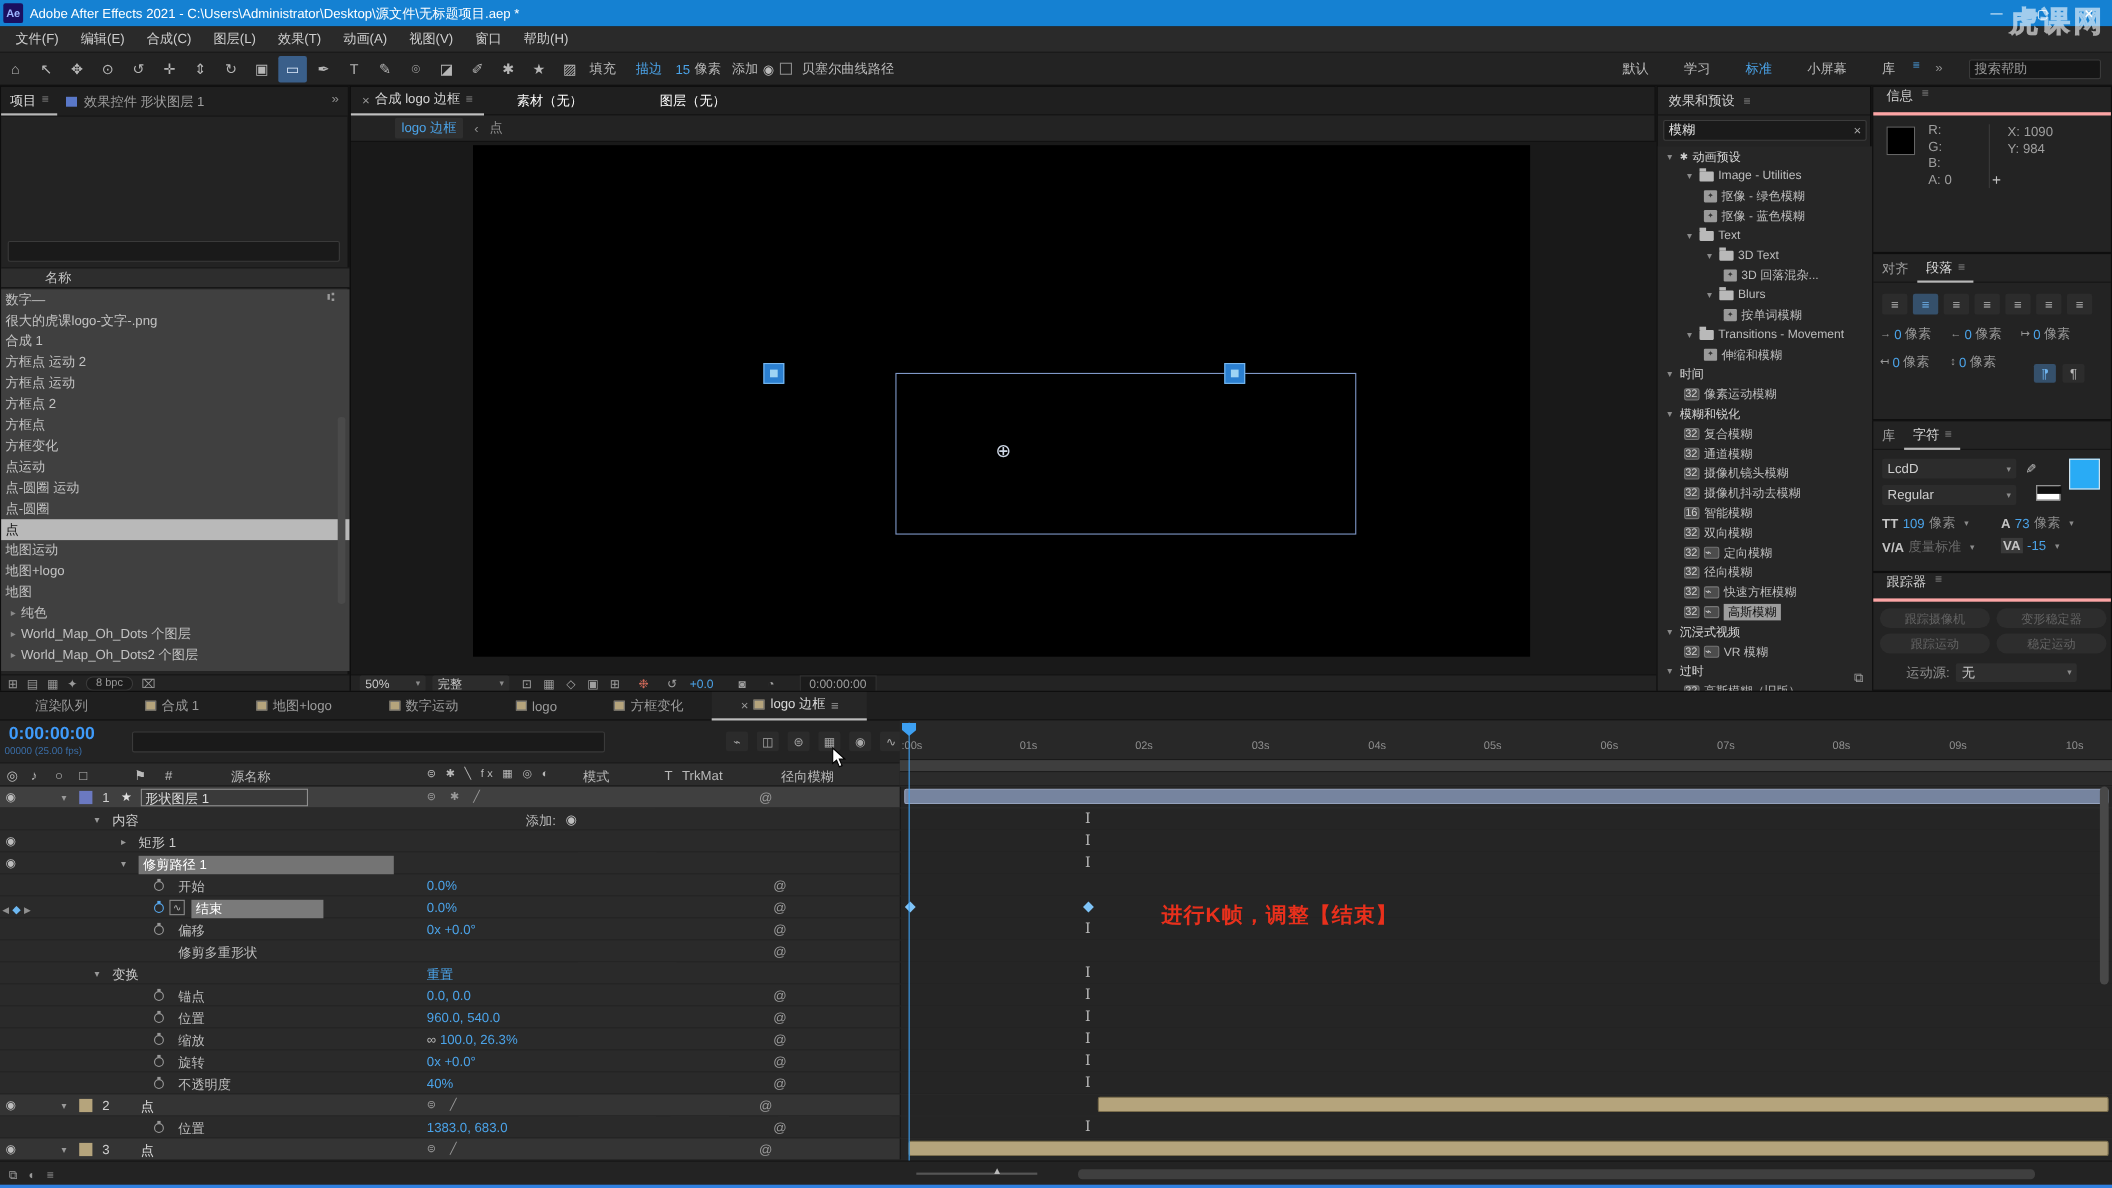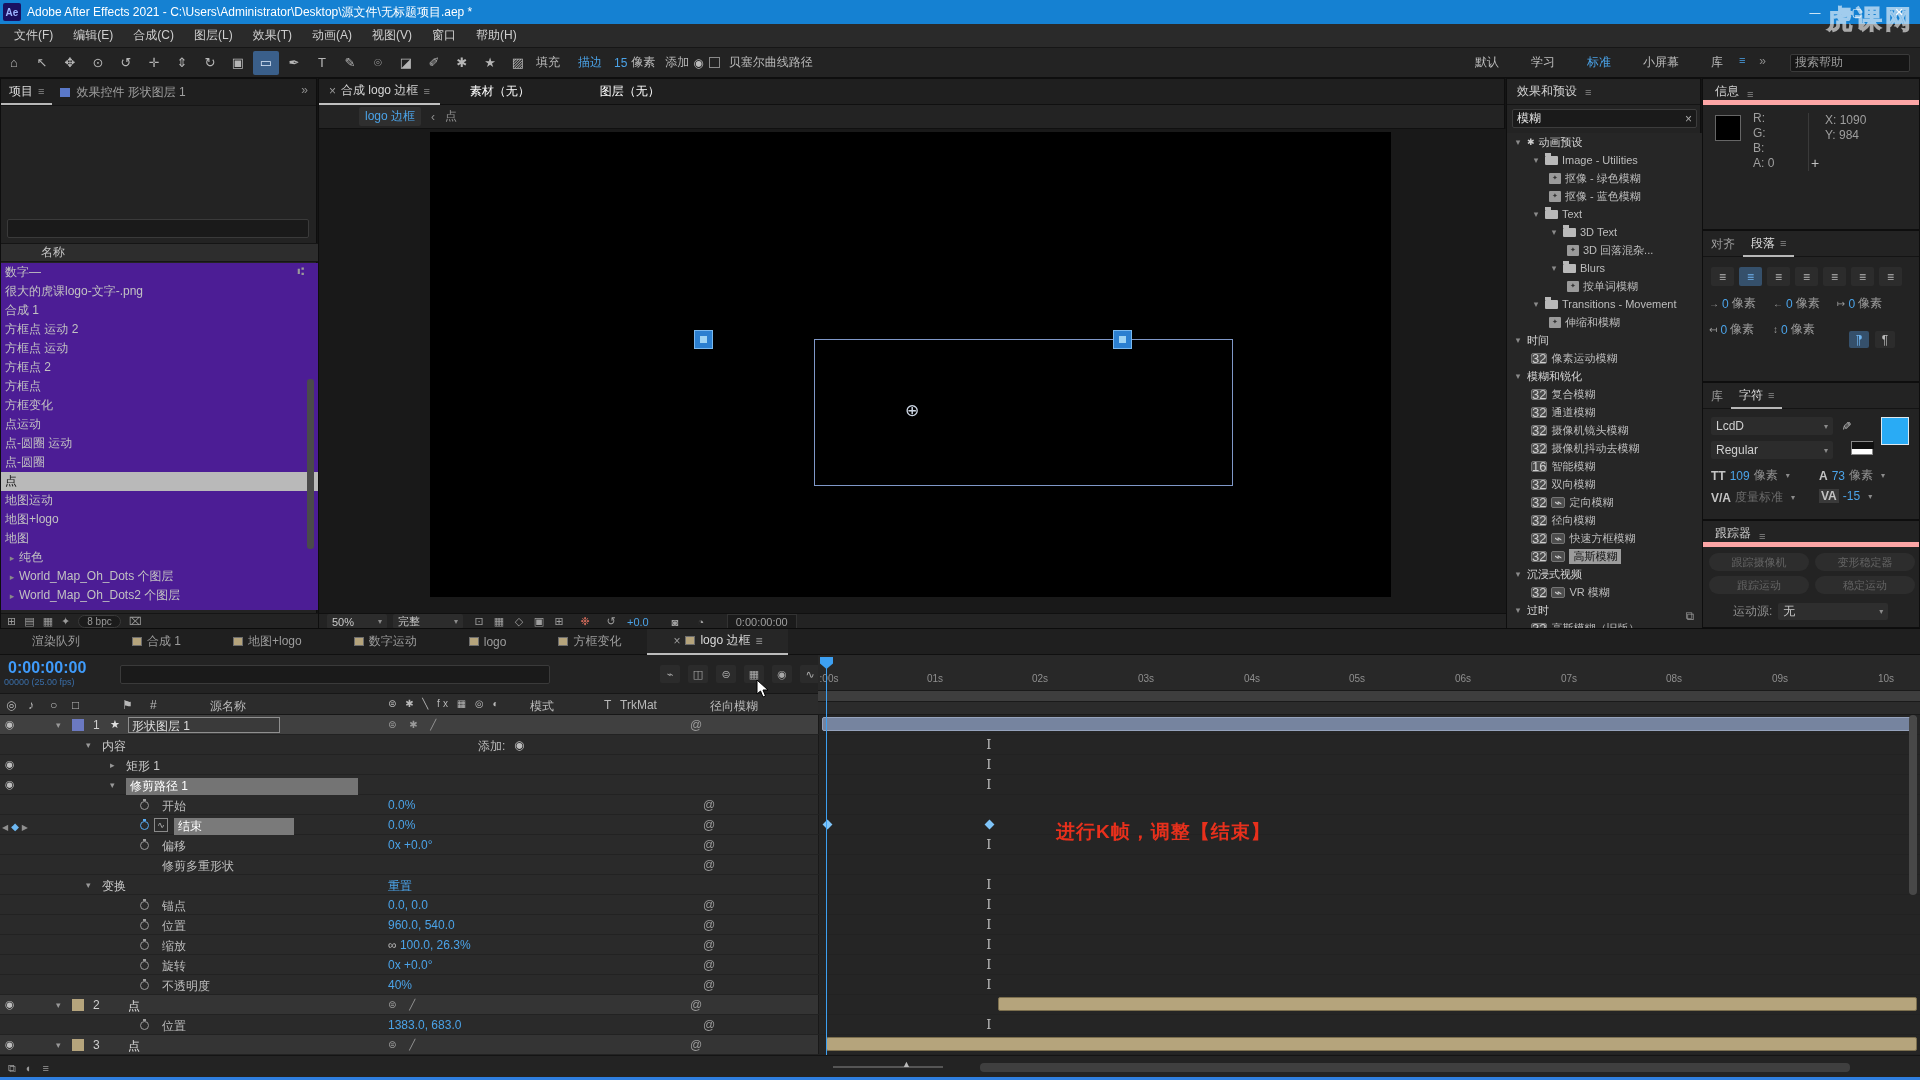--- a/index.html
+++ b/index.html
@@ -35,21 +35,21 @@
 
 .project{left:0;top:78px;width:317px;height:550px}
 .pr-tabs{display:flex;border-bottom:1px solid #161616;background:#1f1f1f}
 .pr-preview{position:relative;height:70px;padding:8px}
 .pr-thumb{position:absolute;left:8px;top:8px;width:86px;height:50px;background:#000;border:1px solid #000}
 .pr-dot{position:absolute;left:36px;top:20px;width:8px;height:8px;background:#1f8fe8;outline:2px solid #0c3c68}
 .pr-meta{position:absolute;left:105px;top:6px;line-height:15px;color:#9f9f9f}
 .pr-meta b{color:#dadada;font-weight:bold}
 .pr-search{position:absolute;left:6px;top:140px;width:302px;height:19px;background:#1a1a1a;border:1px solid #3a3a3a;border-radius:2px;display:flex;align-items:center;padding:0 4px}
 .pr-namecol{position:absolute;left:0;top:164px;width:317px;height:19px;background:#2d2d2d;border-top:1px solid #151515;border-bottom:1px solid #151515;display:flex;align-items:center;padding-left:40px;color:#c4c4c4}
-.pr-list{position:absolute;left:0;top:184px;width:317px;height:347px;background:#4c1d95;overflow:hidden}
+.pr-list{position:absolute;left:0;top:184px;width:317px;height:347px;background:#404040;overflow:hidden}
 .pr-row{height:19px;display:flex;align-items:center;padding-left:4px;color:#c2c2c2;position:relative}
 .pr-row .ptw{width:14px;color:#8a8a8a;font-size:9px;text-align:center}
 .pr-row.selected{background:#b9b9b9;color:#151515}
 .pr-flow{position:absolute;right:14px;top:2px;color:#9a9a9a;font-size:11px}
 .pr-scroll{position:absolute;right:2px;top:300px;width:7px;height:170px;background:#4a4a4a;border-radius:3px}
 .pr-bottom{position:absolute;left:0;top:534px;width:317px;height:16px;background:#232323;border-top:1px solid #151515;display:flex;align-items:center;gap:8px;padding:0 6px}
 .pbi{color:#9a9a9a;font-size:11px}
 .bpc-pill{background:#1b1b1b;border:1px solid #3a3a3a;border-radius:8px;padding:0 8px;color:#9a9a9a;font-size:10px}
 
 .viewer{left:318px;top:78px;width:1187px;height:550px;background:#1d1d1d}
@@ -78,28 +78,28 @@
 .fx-row{height:18px;display:flex;align-items:center;gap:4px;color:#bdbdbd;font-size:11px}
 .fx-row .tw{color:#8a8a8a;font-size:9px;width:10px;text-align:center;flex:none}
 .fx-row.lvl0{padding-left:6px}
 .fx-row.lvl1{padding-left:24px}
 .fx-row.lvl2{padding-left:42px}
 .fx-row.lvl3{padding-left:60px}
 .fold-ic,.preset-ic{display:none}
 .fx-row.folder .fold-ic{display:block;width:13px;height:9px;background:#b9b9b9;border-radius:1px;position:relative;flex:none}
 .fx-row.folder .fold-ic::before{content:"";position:absolute;left:0;top:-3px;width:6px;height:3px;background:#b9b9b9}
 .fx-row.preset .preset-ic{display:flex;width:12px;height:11px;background:#9a9a9a;border-radius:1px;align-items:center;justify-content:center;color:#333;font-size:7px;flex:none}
-.chip32{background:#4c4c4c;border:1px solid #767676;color:#cfcfcf;font-size:13px;min-width:14px;height:11px;line-height:10px;text-align:center;border-radius:2px;flex:none}
+.chip32{background:#4c4c4c;border:1px solid #767676;color:#cfcfcf;font-size:10px;min-width:14px;height:11px;line-height:10px;border-radius:2px;flex:none}
 .fx-row .star{color:#cfcfcf;font-size:9px}
 .fx-row.cat{color:#d6d6d6}
 .fx-row.selected .fx-lbl{background:#9c9c9c;color:#111;padding:0 4px}
 .fx-bottom-ic{position:absolute;right:6px;bottom:4px;color:#9a9a9a}
 
 .rc-panel{position:absolute;left:1702px;width:218px;background:#232323;border:1px solid #0e0e0e}
-.rc-head{height:26px;display:flex;align-items:flex-end;gap:8px;padding:0 12px;color:#d2d2d2;border-bottom:5px solid #fca5a5}
+.rc-head{height:26px;display:flex;align-items:flex-start;gap:8px;padding:0 12px;color:#d2d2d2;border-bottom:3px solid #fca5a5}
 .info-swatch{position:absolute;left:12px;top:36px;width:26px;height:26px;background:#000;border:1px solid #666}
 .info-ch{position:absolute;left:50px;top:32px;line-height:15px;color:#9f9f9f}
 .info-div{position:absolute;left:105px;top:34px;width:1px;height:58px;background:#3a3a3a}
 .info-xy{position:absolute;left:122px;top:34px;line-height:15px;color:#9f9f9f}
 .info-cross{position:absolute;left:108px;top:76px;color:#c2c2c2;font-size:14px}
 .rc-tabs{display:flex;height:26px;border-bottom:1px solid #141414}
 .al-row{position:absolute;left:8px;top:36px;display:flex;gap:5px}
 .al-btn{width:23px;height:19px;background:#2c2c2c;border-radius:2px;color:#b9b9b9;display:flex;align-items:center;justify-content:center;font-size:12px}
 .al-btn.sel{background:#35506b;color:#6fb4ef}
 .pf{display:flex;align-items:center;gap:3px;width:64px}

